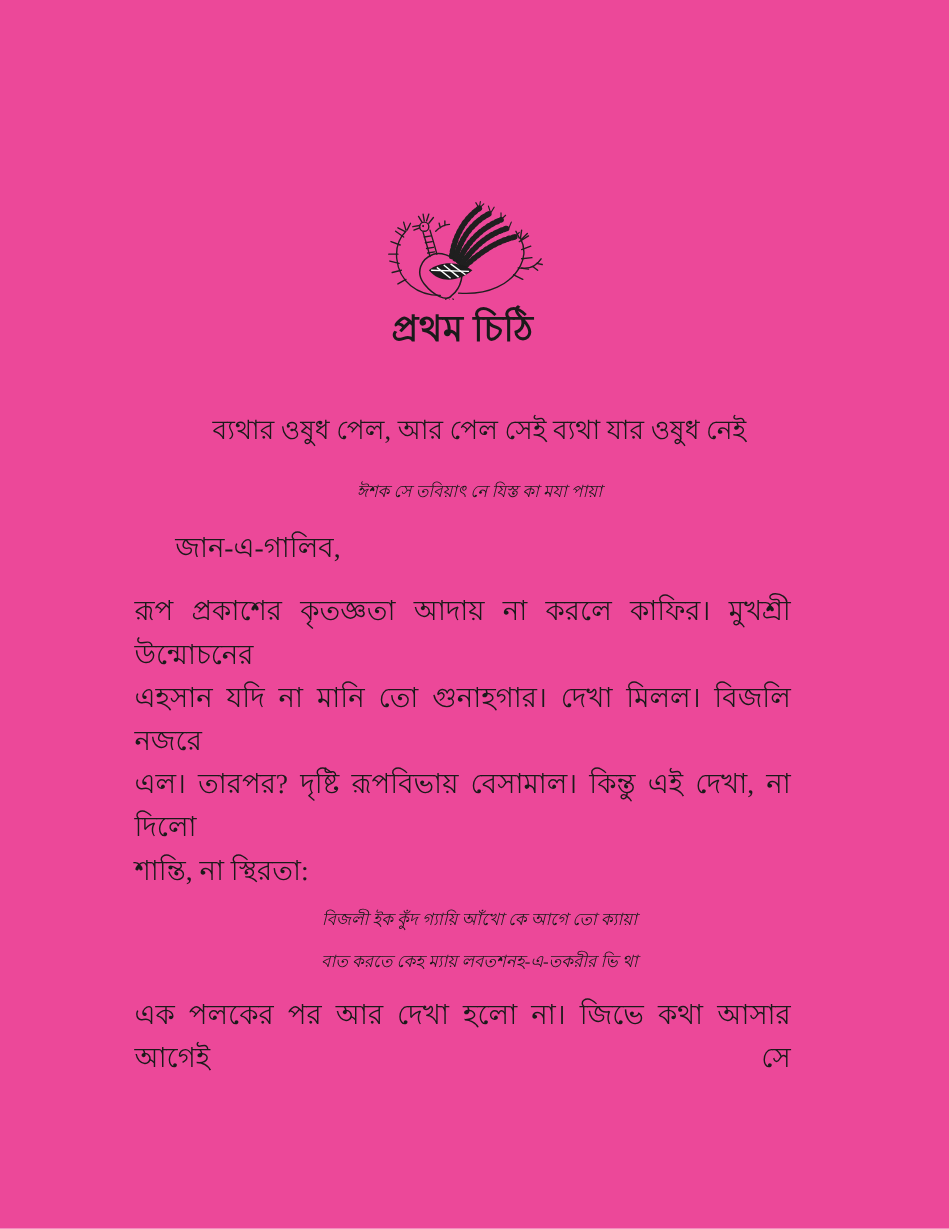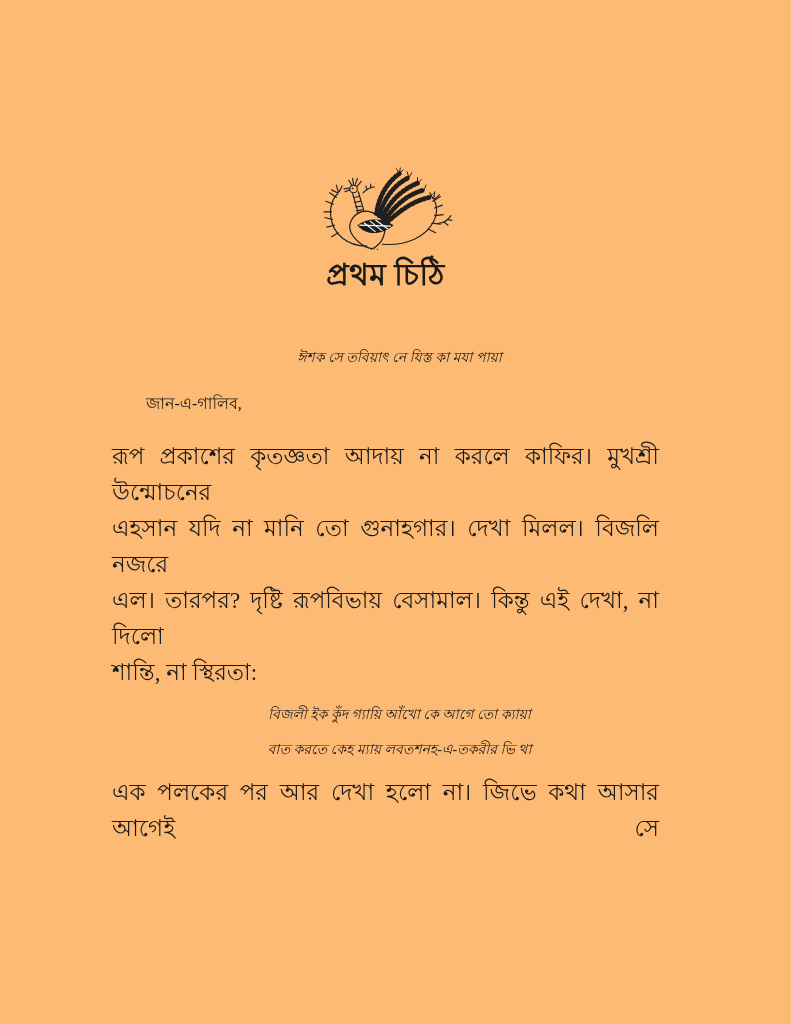--- a/index.html
+++ b/index.html
@@ -1,21 +1,21 @@
 <!DOCTYPE html>
 <html lang="bn"><head>
 <meta charset="utf-8">
 <style>
   html, body { margin: 0; padding: 0; background: #ffffff; }
   .page {
     position: relative;
     width: 791px;
     height: 1024px;
     margin: 0 auto;
-    background: #fdba74;
+    background: #ec4899;
     color: #1a1a1a;
     font-family: "Liberation Serif", "DejaVu Serif", serif;
     box-sizing: border-box;
     padding: 166px 132px 0 112px; 
     overflow: hidden;
   }
   .ornament { display: flex; justify-content: center; margin-bottom: 6px; }
   .title {
     text-align: center;
     font-size: 30px;
@@ -26,21 +26,21 @@
   }
   .verse {
     font-size: 22px;
     line-height: 37px;
     padding-left: 28px; 
   }
   .verse .line { text-align: center; }
   .verse.italic { font-style: italic; font-size: 14px; line-height: 35px; }
   .v-epigraph   { margin-top: 46px; }
   .v-urdu1      { margin-top: 16px; }
-  .salutation   { margin-top: 12px; font-size: 16px; line-height: 34px; padding-left: 34px; }
+  .salutation   { margin-top: 12px; font-size: 23px; line-height: 34px; padding-left: 34px; }
   .para { font-size: 23px; line-height: 36px; }
   .para .line { text-align: justify; text-align-last: justify; }
   .para .line.last-line { text-align: right; text-align-last: left; }
   .p-one  { margin-top: 18px; }
   .v-flash { margin-top: 6px; }
   .v-urdu2 { margin-top: 6px; }
   .p-two  { margin-top: 8px; }
   svg .ink { stroke: #1f1f1f; fill: none; stroke-linecap: round; }
 </style>
 </head>
@@ -100,20 +100,21 @@
         <path d="M118,60 l9,1 M121,52 l9,-1 M121,44 l8,-3 M119,37 l8,-5 M114,66 l8,4"></path>
         <path d="M120,34 l1,-7 M119,34 l-3,-6 M121,35 l5,-5"></path>
         <path d="M121,60 C128,61 134,58 138,52 M131,59 l4,3 M134,56 l5,1"></path>
       </g>
     </svg>
   </div>
 
   <h1 class="title">প্রথম চিঠি</h1>
 
   <div class="verse v-epigraph">
+      <div class="line last-line">ব্যথার ওষুধ পেল, আর পেল সেই ব্যথা যার ওষুধ নেই</div>
     </div>
 
   <div class="verse italic v-urdu1">
       <div class="line">ঈশক সে তবিয়াৎ নে যিস্ত কা মযা পায়া</div>
     </div>
 
   <div class="salutation">জান-এ-গালিব,</div>
 
   <div class="para p-one">
       <div class="line">রূপ প্রকাশের কৃতজ্ঞতা আদায় না করলে কাফির। মুখশ্রী উন্মোচনের</div>

